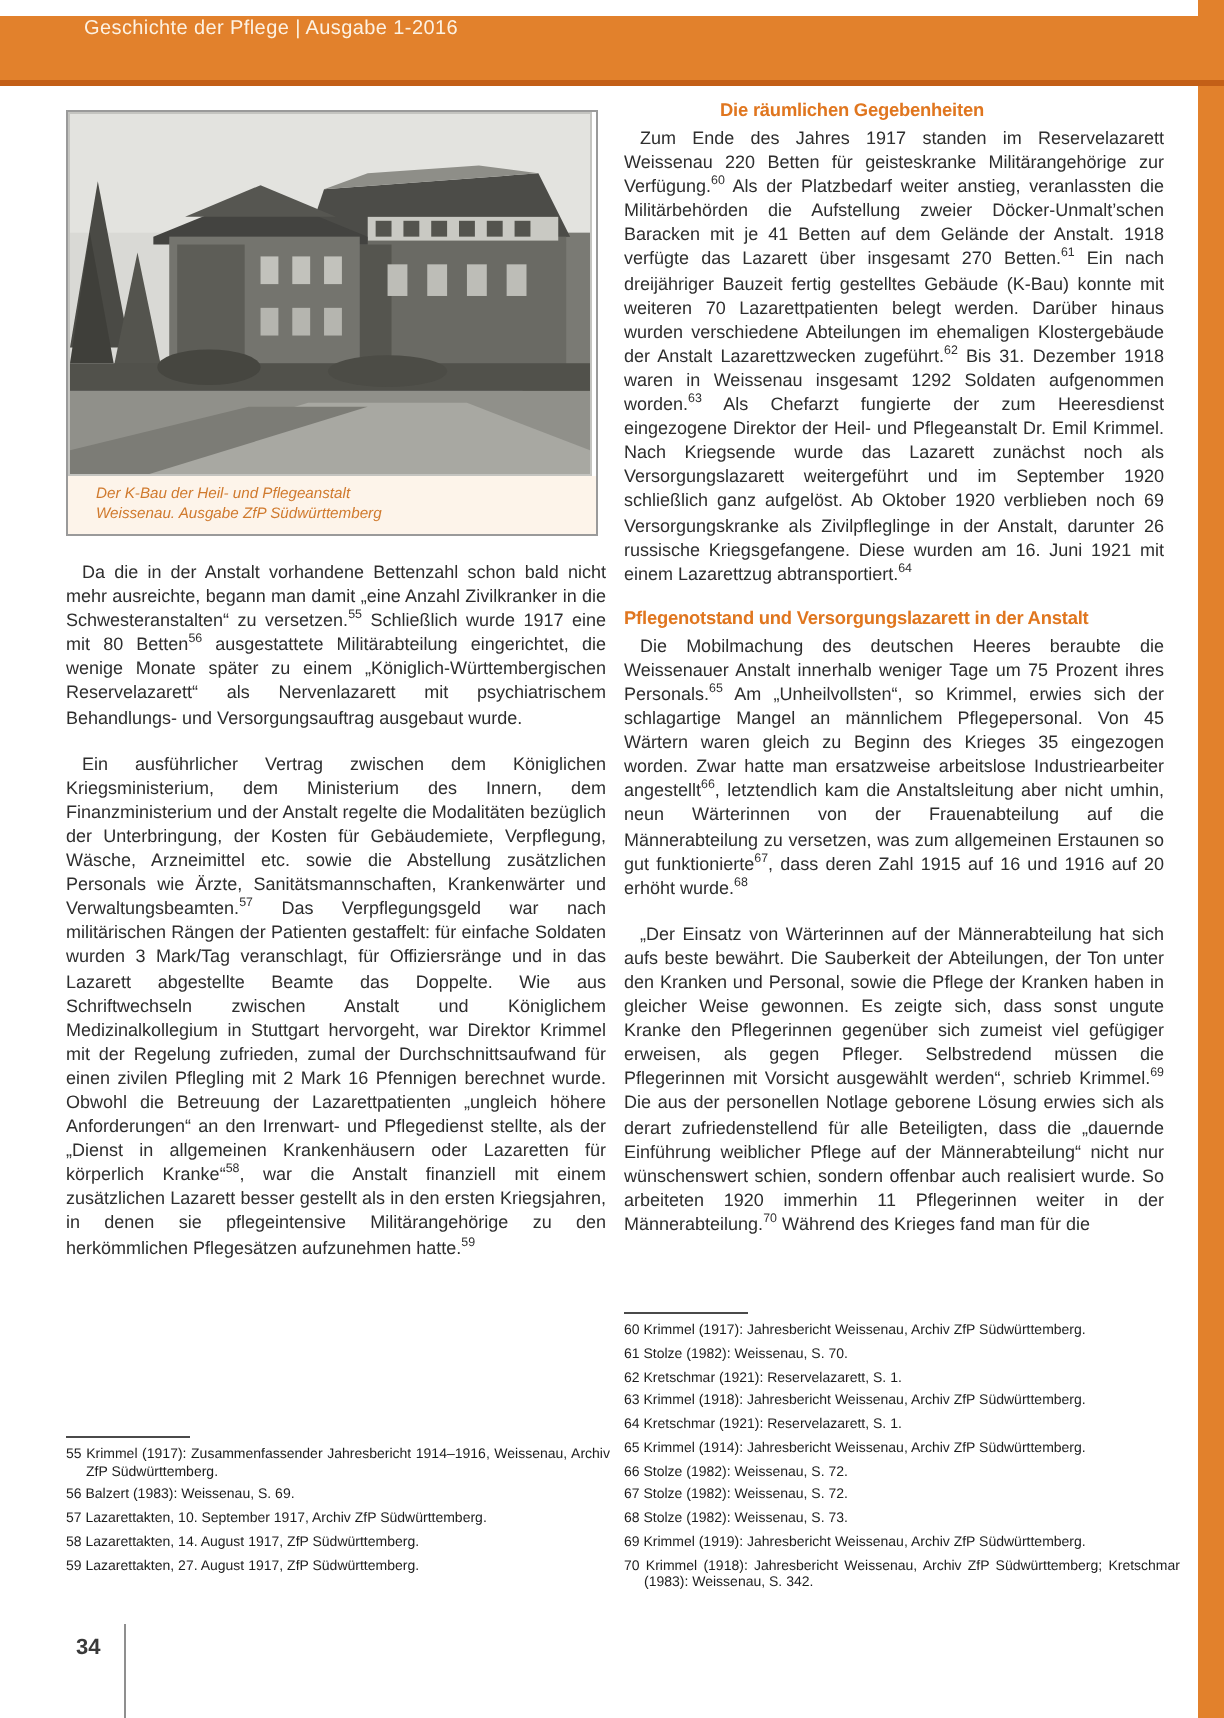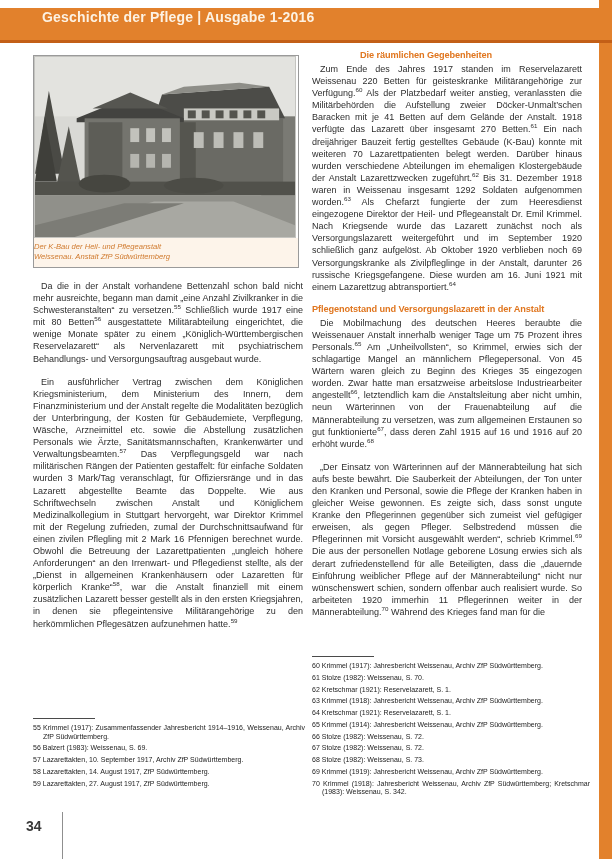--- a/index.html
+++ b/index.html
@@ -3,51 +3,51 @@
 <meta charset="utf-8">
 <style>
   html,body{margin:0;padding:0;}
   body{width:612px;height:859px;background:#ffffff;font-family:"Liberation Sans",sans-serif;-webkit-font-smoothing:antialiased;}
   .page{position:relative;width:612px;height:859px;background:#fff;overflow:hidden;}
 
   
   .edge-strip{position:absolute;top:0;right:0;width:13px;height:859px;background:#e2812c;}
   .header-band{position:absolute;top:8px;left:0;width:612px;height:32px;background:#e2812c;}
   .header-rule{position:absolute;top:40px;left:0;width:612px;height:3px;background:#c35f17;}
-  .header-title{position:absolute;left:42px;top:9px;font-size:14px;font-weight:700;color:#fdf2e3;letter-spacing:0.2px;}
+  .header-title{position:absolute;left:42px;top:9px;font-size:10px;font-weight:400;color:#fdf2e3;letter-spacing:0.2px;}
 
   
   .col{position:absolute;width:270px;}
   .col-left{left:33px;top:55px;}
   .col-right{left:312px;top:50px;}
 
   
   .photo-figure{margin:0 0 12px 0;width:264px;border:1px solid #9a9a9a;background:#fff;}
   .photo-box{width:262px;height:182px;background:#d8d8d4;border:1px solid #c4c4c0;box-sizing:border-box;}
   .photo-box svg{display:block;width:100%;height:100%;}
-  .photo-caption{display:block;padding:4px 3px 5px 0;font-size:7.6px;line-height:10px;font-style:italic;color:#d07a2e;background:#fdf4ea;}
+  .photo-caption{display:block;padding:4px 3px 5px 14px;font-size:7.6px;line-height:10px;font-style:italic;color:#d07a2e;background:#fdf4ea;}
 
   
   .body-para{margin:0 0 11px 0;font-size:9px;line-height:12.1px;color:#2e2e2e;text-align:justify;text-indent:8px;}
   sup.fn{font-size:6.2px;line-height:0;vertical-align:4px;}
 
   
   .section-heading{margin:11px 0 3px 0;font-size:9.2px;font-weight:bold;color:#e0761f;letter-spacing:-0.1px;white-space:nowrap;}
   .section-heading.first{margin-top:0;padding-left:48px;}
 
   
   .footnotes{position:absolute;background:#fff;font-size:7px;line-height:8.6px;color:#1c1c1c;}
   .footnotes-left{left:33px;top:718px;width:272px;}
   .footnotes-right{left:312px;top:656px;width:278px;}
   .fn-rule{width:62px;height:1px;background:#4a4a4a;margin-bottom:5px;}
   .footnote{margin-bottom:3.2px;padding-left:10px;text-indent:-10px;text-align:justify;}
   .fn-num{display:inline;}
 
   
-  .footer-pagenum{position:absolute;left:26px;top:818px;font-size:14px;font-weight:bold;color:#3a3a3a;}
+  .footer-pagenum{position:absolute;left:38px;top:818px;font-size:11px;font-weight:bold;color:#3a3a3a;}
   .footer-divider{position:absolute;left:62px;top:812px;width:1px;height:47px;background:#8f8f8f;}
   .footer-text{position:absolute;left:86px;top:819px;font-size:9.5px;font-weight:bold;letter-spacing:0.9px;color:#3d3d3d;margin-top:44px;}
 </style>
 </head>
 <body>
 
 <div class="page">
 
   <div class="edge-strip"></div>
   <div class="header-band"></div>
@@ -102,21 +102,21 @@
           <ellipse cx="70" cy="128" rx="26" ry="9" fill="#464640"></ellipse>
           <ellipse cx="160" cy="130" rx="30" ry="8" fill="#4c4c46"></ellipse>
 
           <rect x="0" y="140" width="262" height="42" fill="#90908a"></rect>
           <polygon points="0,182 120,146 200,146 262,170 262,182" fill="#a8a8a2"></polygon>
           <polygon points="0,170 90,148 150,148 40,182 0,182" fill="#7c7c76"></polygon>
         </svg>
       </div>
       <figcaption class="photo-caption">
         <span>Der K-Bau der Heil- und Pflegeanstalt</span><br>
-        <span>Weissenau. Anstalt ZfP Südwürttemberg</span>
+        <span>Weissenau. Ausgabe ZfP Südwürttemberg</span>
       </figcaption>
     </figure>
     <div class="paras">
         <p class="body-para">Da die in der Anstalt vorhandene Bettenzahl schon bald nicht mehr ausreichte, begann man damit „eine Anzahl Zivilkranker in die Schwesteranstalten“ zu versetzen.<sup class="fn">55</sup> Schließlich wurde 1917 eine mit 80 Betten<sup class="fn">56</sup> ausgestattete Militärabteilung eingerichtet, die wenige Monate später zu einem „Königlich-Württembergischen Reservelazarett“ als Nervenlazarett mit psychiatrischem Behandlungs- und Versorgungsauftrag ausgebaut wurde.</p>
         <p class="body-para">Ein ausführlicher Vertrag zwischen dem Königlichen Kriegsministerium, dem Ministerium des Innern, dem Finanzministerium und der Anstalt regelte die Modalitäten bezüglich der Unterbringung, der Kosten für Gebäudemiete, Verpflegung, Wäsche, Arzneimittel etc. sowie die Abstellung zusätzlichen Personals wie Ärzte, Sanitätsmannschaften, Krankenwärter und Verwaltungsbeamten.<sup class="fn">57</sup> Das Verpflegungsgeld war nach militärischen Rängen der Patienten gestaffelt: für einfache Soldaten wurden 3 Mark/Tag veranschlagt, für Offiziersränge und in das Lazarett abgestellte Beamte das Doppelte. Wie aus Schriftwechseln zwischen Anstalt und Königlichem Medizinalkollegium in Stuttgart hervorgeht, war Direktor Krimmel mit der Regelung zufrieden, zumal der Durchschnittsaufwand für einen zivilen Pflegling mit 2 Mark 16 Pfennigen berechnet wurde. Obwohl die Betreuung der Lazarettpatienten „ungleich höhere Anforderungen“ an den Irrenwart- und Pflegedienst stellte, als der „Dienst in allgemeinen Krankenhäusern oder Lazaretten für körperlich Kranke“<sup class="fn">58</sup>, war die Anstalt finanziell mit einem zusätzlichen Lazarett besser gestellt als in den ersten Kriegsjahren, in denen sie pflegeintensive Militärangehörige zu den herkömmlichen Pflegesätzen aufzunehmen hatte.<sup class="fn">59</sup></p>
       </div>
   </div>
 
   <div class="col col-right">
     <h2 class="section-heading first">Die räumlichen Gegebenheiten</h2>

